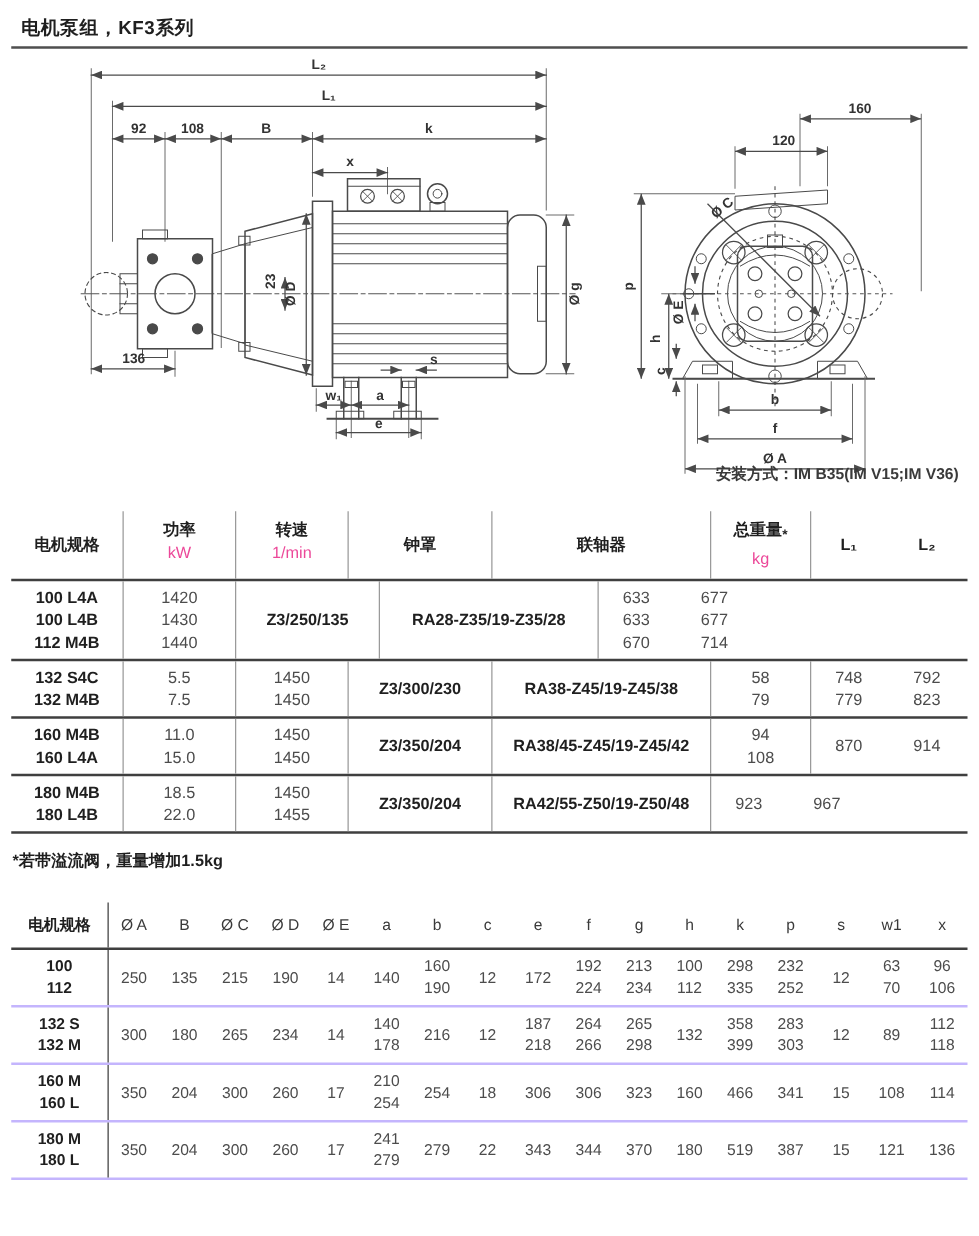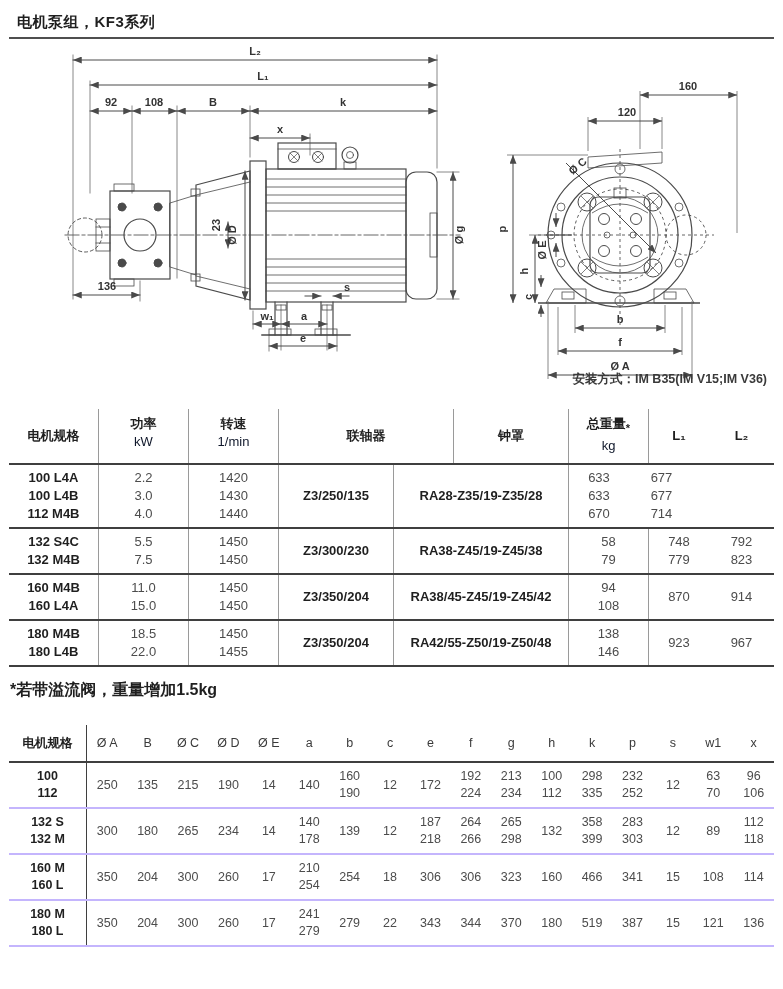--- a/index.html
+++ b/index.html
@@ -20,31 +20,31 @@
   .c{display:flex;flex-direction:column;justify-content:center;align-items:center;text-align:center;
      box-sizing:border-box;line-height:18px;padding:4px 2px;}
   .t1 .c1{width:90px}.t1 .c2{width:90px}.t1 .c3{width:90px}.t1 .c4{width:115px}
   .t1 .c5{width:175px}.t1 .c6{width:80px}.t1 .c7{width:60px}.t1 .c8{width:65px}
   .t1 .c1,.t1 .c2,.t1 .c3,.t1 .c4,.t1 .c5,.t1 .c6{border-right:1px solid #9a9a9a;}
   .t1-header{min-height:56px;border-bottom:2px solid #3f3f3f;}
   .t1-header .c{justify-content:flex-start;padding:6px 2px;}
   .t1-header .c.cent{justify-content:center;}
   .t1-group{border-bottom:2px solid #3f3f3f;}
   .hl{font-weight:bold;color:#1f1f1f;}
-  .unit{color:#0f172a;font-weight:normal;}
+  .unit{color:#ec4899;font-weight:normal;}
   .ast{font-size:11px;vertical-align:sub;font-weight:bold;}
   .bold{font-weight:bold;color:#1f1f1f;}
   .t2 .c1{width:78px;border-right:1px solid #3f3f3f;}
   .t2 .cv{flex:1;}
   .t2 .t2-header{min-height:38px;border-bottom:2px solid #3f3f3f;color:#3a3a3a;}
   .t2 .t2-header .c1{font-weight:bold;color:#1f1f1f;}
   .t2 .t2-group{border-bottom:2px solid #c4b5fd;min-height:44px;}
   .t2 .c{line-height:17px;padding:5px 1px;}
 
-  .note{margin:13px 0 0 10px;font-size:16px;font-weight:bold;color:#1f1f1f;}
+  .note{margin:13px 0 0 10px;font-size:13px;font-weight:bold;color:#1f1f1f;}
 </style>
 </head>
 <body>
 
 <div class="page">
 
   <div class="title">电机泵组，KF3系列</div>
   <div class="rule"></div>
 
   <div class="drawing">
@@ -276,41 +276,40 @@
           <span class="hl">电机规格</span>
         </div>
       <div class="c c2">
         <span class="hl">功率</span>
         <span class="unit">kW</span>
       </div>
       <div class="c c3">
         <span class="hl">转速</span>
         <span class="unit">1/min</span>
       </div>
+      <div class="c c4 cent">
+          <span class="hl">钟罩</span>
+        </div>
       <div class="c c5 cent">
           <span class="hl">联轴器</span>
-        </div>
-      <div class="c c4 cent">
-          <span class="hl">钟罩</span>
         </div>
       <div class="c c6">
         <span class="hl"><span>总重量</span><span class="ast">*</span></span>
         <span class="unit">kg</span>
       </div>
       <div class="c c7 cent">
           <span class="hl">L₁</span>
         </div>
       <div class="c c8 cent">
           <span class="hl">L₂</span>
         </div>
     </div>
 
     <div class="trow t1-group">
       <div class="c c1 bold">100 L4A<br>100 L4B<br>112 M4B</div>
-      <div class="c c2">2.2<br>3.0<br>4.0</div>
       <div class="c c3">1420<br>1430<br>1440</div>
       <div class="c c4 bold">Z3/250/135</div>
       <div class="c c5 bold">RA28-Z35/19-Z35/28</div>
       <div class="c c7">633<br>633<br>670</div>
       <div class="c c8">677<br>677<br>714</div>
     </div>
 
     <div class="trow t1-group">
       <div class="c c1 bold">132 S4C<br>132 M4B</div>
       <div class="c c2">5.5<br>7.5</div>
@@ -332,21 +331,20 @@
       <div class="c c7">870</div>
       <div class="c c8">914</div>
     </div>
 
     <div class="trow t1-group">
       <div class="c c1 bold">180 M4B<br>180 L4B</div>
       <div class="c c2">18.5<br>22.0</div>
       <div class="c c3">1450<br>1455</div>
       <div class="c c4 bold">Z3/350/204</div>
       <div class="c c5 bold">RA42/55-Z50/19-Z50/48</div>
-      <div class="c c6">138<br>146</div>
       <div class="c c7">923</div>
       <div class="c c8">967</div>
     </div>
   </div>
 
   <div class="note">*若带溢流阀，重量增加1.5kg</div>
 
   <div class="t2">
     <div class="trow t2-header">
       <div class="c c1">电机规格</div>
@@ -391,21 +389,21 @@
     </div>
 
     <div class="trow t2-group">
       <div class="c c1 bold">132 S<br>132 M</div>
       <div class="c cv">300</div>
       <div class="c cv">180</div>
       <div class="c cv">265</div>
       <div class="c cv">234</div>
       <div class="c cv">14</div>
       <div class="c cv">140<br>178</div>
-      <div class="c cv">139</div>
+      <div class="c cv">216</div>
       <div class="c cv">12</div>
       <div class="c cv">187<br>218</div>
       <div class="c cv">264<br>266</div>
       <div class="c cv">265<br>298</div>
       <div class="c cv">132</div>
       <div class="c cv">358<br>399</div>
       <div class="c cv">283<br>303</div>
       <div class="c cv">12</div>
       <div class="c cv">89</div>
       <div class="c cv">112<br>118</div>

